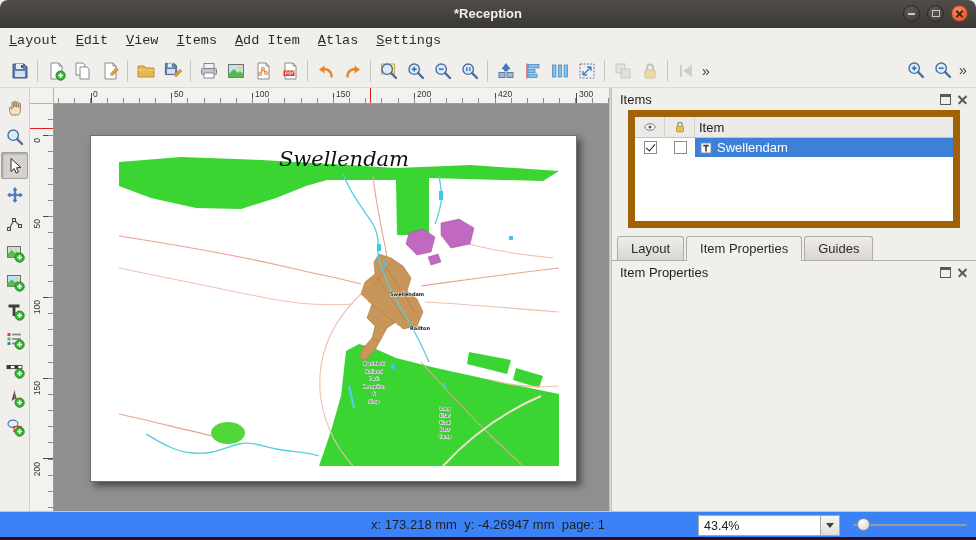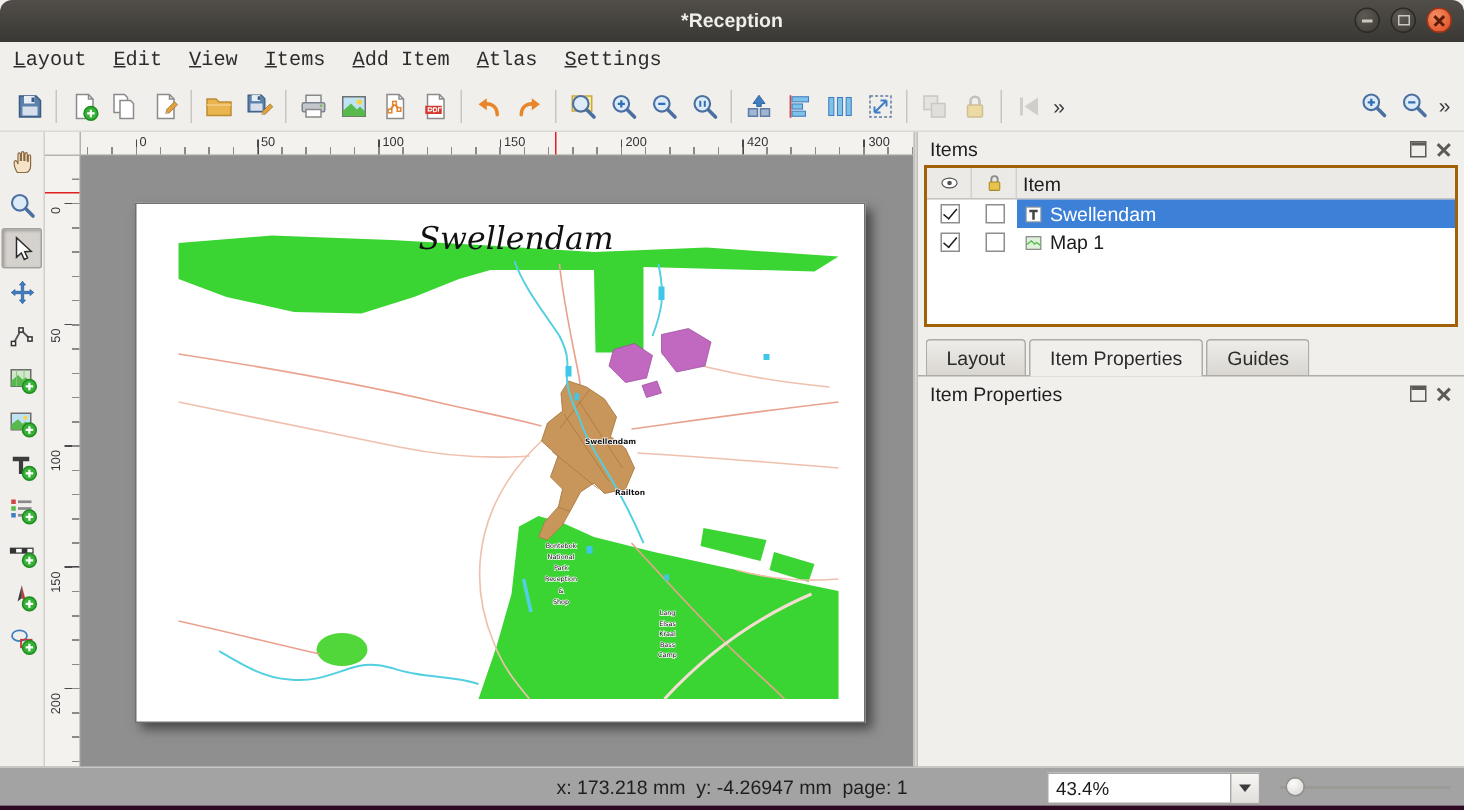--- a/index.html
+++ b/index.html
@@ -71,39 +71,39 @@
   .rightpanel{position:absolute;right:0;top:0;width:364px;bottom:0;background:#f0efec;display:flex;flex-direction:column;}
   .dockhead{display:flex;align-items:center;height:22px;padding:0 8px 0 8px;flex:0 0 auto;}
   .docktitle{font-size:13px;color:#1e1e1e;flex:1;}
   .dockbtns{display:flex;gap:6px;align-items:center;}
   .dockbtn{width:11px;height:11px;position:relative;display:inline-block;}
   .undock{border:1px solid #5c5a56;box-sizing:border-box;}
   .undock::after{content:"";position:absolute;left:0;right:0;top:0;height:2px;background:#5c5a56;}
   .dclose::before,.dclose::after{content:"";position:absolute;left:0;top:5px;width:11px;height:1.6px;background:#5c5a56;}
   .dclose::before{transform:rotate(45deg);} .dclose::after{transform:rotate(-45deg);}
 
-  .itemslist{margin:0 4px;border:2px solid #a16207;background:#fff;height:104px;flex:0 0 auto;display:flex;flex-direction:column;}
+  .itemslist{margin:0 16px;border:7px solid #a16207;background:#fff;height:104px;flex:0 0 auto;display:flex;flex-direction:column;}
   .lhead{display:flex;height:20px;background:#eceae6;border-bottom:1px solid #c6c4c0;flex:0 0 auto;align-items:center;font-size:13px;color:#222;}
   .lhead .c1,.lhead .c2{border-right:1px solid #d3d1cd;}
   .c1,.c2{width:30px;flex:0 0 auto;display:flex;align-items:center;justify-content:center;height:100%;box-sizing:border-box;}
   .c3{flex:1;display:flex;align-items:center;gap:4px;padding-left:4px;height:100%;box-sizing:border-box;font-size:13px;color:#1c1c1c;}
   .lrow{display:flex;height:19px;flex:0 0 auto;align-items:center;}
   .lrow .selbg{background:#3d80d8;color:#fff;}
   .lrest{flex:1;background:#fff;}
   .cbx{width:13px;height:13px;background:#fff;border:1px solid #8f8d89;box-sizing:border-box;position:relative;display:inline-block;}
   .cbx.checked::after{content:"";position:absolute;left:3px;top:0px;width:4px;height:8px;border-right:1.8px solid #1d1d1d;border-bottom:1.8px solid #1d1d1d;transform:rotate(40deg);}
 
   .tabsbar{display:flex;align-items:flex-end;height:28px;padding-left:5px;margin-top:4px;border-bottom:1px solid #aeaca8;flex:0 0 auto;}
   .tab{font-size:13px;color:#2b2b2b;padding:4px 13px;background:linear-gradient(#efede9,#d9d6d1);border:1px solid #aeaca8;border-bottom:none;border-radius:3px 3px 0 0;margin-right:2px;position:relative;}
   .tab.active{background:#f0efec;top:1px;padding-bottom:5px;}
 
   .propsbody{flex:1;background:#f0efec;}
 
   
-  .statusbar{position:absolute;left:0;right:0;bottom:3px;height:25px;background:#a3a3a3;border-top:1px solid #c8c6c2;margin-top:42px;}
+  .statusbar{position:absolute;left:0;right:0;bottom:3px;height:25px;background:#3b82f6;border-top:1px solid #c8c6c2;margin-top:42px;}
   .status-pos{position:absolute;left:50%;transform:translateX(-50%);top:5px;font-size:13px;color:#1f1f1f;white-space:pre;}
   .zoomcombo{position:absolute;right:136px;top:3px;width:140px;height:19px;background:#fff;border:1px solid #a9a7a3;box-sizing:content-box;}
   .zoomval{position:absolute;left:5px;top:3px;font-size:12.5px;color:#1c1c1c;}
   .zoomdrop{position:absolute;right:0;top:0;bottom:0;width:18px;background:linear-gradient(#f7f6f4,#e1dfdb);border-left:1px solid #a9a7a3;}
   .dropicon{position:absolute;left:4.5px;top:7px;width:0;height:0;border-left:4.5px solid transparent;border-right:4.5px solid transparent;border-top:5px solid #3c3c3c;}
   .zoomslider{position:absolute;right:9px;top:0;width:114px;height:25px;}
   .slidertrack{position:absolute;left:0;right:0;top:12px;height:2px;background:#9c9a96;border-radius:1px;}
   .sliderhandle{position:absolute;left:4px;top:6px;width:13px;height:13px;border-radius:50%;background:radial-gradient(circle at 35% 30%,#fdfdfc,#d4d1cc);border:1px solid #8f8d89;box-sizing:border-box;}
   .bottomstrip{position:absolute;left:0;right:0;bottom:0;height:3px;background:#2e0a22;}
 </style>
@@ -655,34 +655,20 @@
           <div class="c2">
               <span class="cbx"></span>
             </div>
           <div class="c3 selbg">
               <svg class="ic14">
                 <use href="#sym-labelitem"></use>
               </svg>
               <span>Swellendam</span>
             </div>
         </div>
-        <div class="lrow">
-          <div class="c1">
-              <span class="cbx checked"></span>
-            </div>
-          <div class="c2">
-              <span class="cbx"></span>
-            </div>
-          <div class="c3">
-              <svg class="ic14">
-                <use href="#sym-mapitem"></use>
-              </svg>
-              <span>Map 1</span>
-            </div>
-        </div>
         <div class="lrest"></div>
       </div>
       <div class="tabsbar">
         <div class="tab">Layout</div>
         <div class="tab active">Item Properties</div>
         <div class="tab">Guides</div>
       </div>
       <div class="dockhead">
         <span class="docktitle">Item Properties</span>
         <span class="dockbtns">

